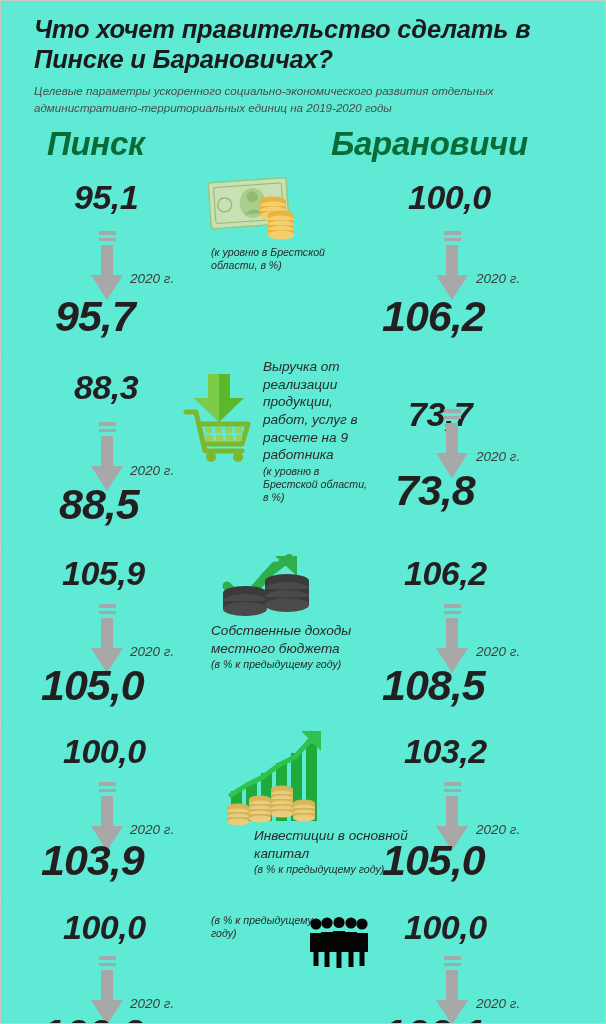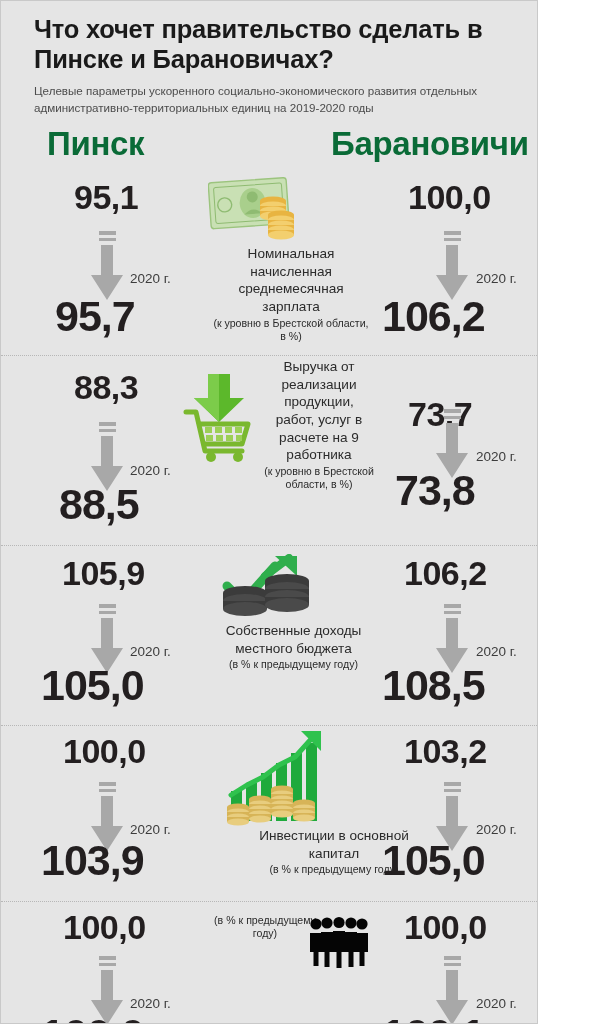--- a/index.html
+++ b/index.html
@@ -6,26 +6,27 @@
     margin: 0;
     padding: 0;
     background: #ffffff;
   }
   body {
     font-family: "Liberation Sans", "DejaVu Sans", sans-serif;
     -webkit-font-smoothing: antialiased;
   }
   #infographic {
     position: relative;
-    width: 538px;
+    width: 606px;
     height: 1024px;
-    background: #e5e5e5;
+    background: #5eead4;
     border: 1px solid #c9c9c9;
     box-sizing: border-box;
     overflow: hidden;
+    font-style: italic;
   }
 
   
   .header {
     padding: 14px 26px 0 33px;
   }
   .title {
     font-size: 25.5px;
     font-weight: bold;
     color: #1a1a1a;
@@ -58,21 +59,20 @@
   }
   .city-left  { left: 46px; }
   .city-right { left: 330px; }
 
   
   .rows { position: relative; }
   .row {
     position: relative;
     border-bottom: 1px dotted #b7b7b7;
     box-sizing: border-box;
-    text-align: center;
   }
   .row:last-child { border-bottom: none; }
 
   .col {
     position: absolute;
     top: 0;
     width: 200px;
     height: 100%;
   }
   .col-left  { left: 6px; }
@@ -194,21 +194,20 @@
                 <ellipse cx="13" cy="15" rx="13" ry="4.5" fill="#f3cf6e"></ellipse>
                 <rect x="0" y="15" width="26" height="5" fill="#e8b441"></rect>
                 <ellipse cx="13" cy="20" rx="13" ry="4.5" fill="#f3cf6e"></ellipse>
                 <rect x="0" y="20" width="26" height="5" fill="#e8b441"></rect>
                 <ellipse cx="13" cy="25" rx="13" ry="4.5" fill="#f3cf6e"></ellipse>
               </g>
             </g>
           </svg>
         </div>
         <div style="position:absolute; left:10px; top:78px; width:160px;">
-          <div class="mid-label">Номинальная начисленная среднемесячная зарплата</div>
           <div class="mid-sub">(к уровню в Брестской области, в %)</div>
         </div>
       </div>
 
       <div class="col col-right">
         <div class="val val-top" style="left:37px;  top:13px;">100,0</div>
         <div class="arrow" style="left:64px;  top:64px;">
           <div class="dash"></div>
             <div class="dash d2"></div>
           <svg width="34" height="55" viewBox="0 0 34 55" aria-hidden="true">

